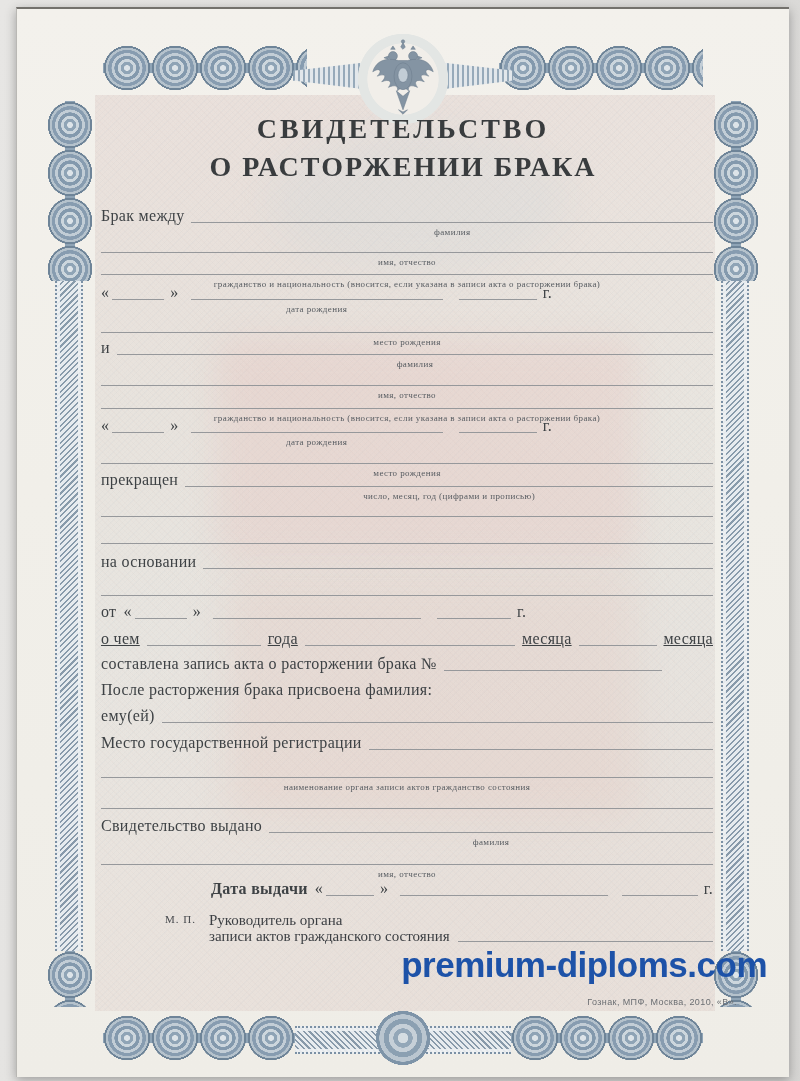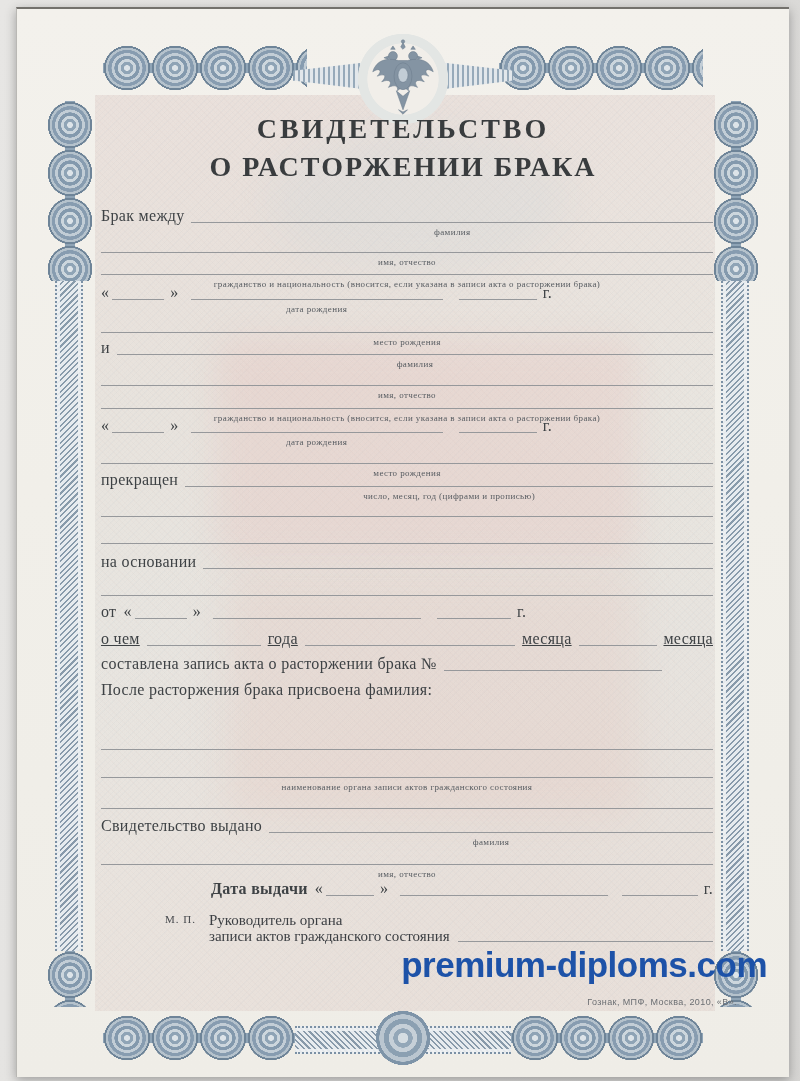--- a/index.html
+++ b/index.html
@@ -267,29 +267,34 @@
 
       <div class="frow" style="top:645px;">
         <span class="lab">составлена запись акта о расторжении брака №</span>
         <span class="fl" style="width:218px;"></span>
       </div>
 
       <div class="frow" style="top:671px;">
         <span class="lab">После расторжения брака присвоена фамилия:</span>
       </div>
 
+      <div class="frow" style="top:697px;">
+        <span class="lab">ему(ей)</span>
+        <span class="fl flex"></span>
+      </div>
 
       <div class="frow" style="top:724px;">
+        <span class="lab">Место государственной регистрации</span>
         <span class="fl flex"></span>
       </div>
 
       <div class="frow" style="top:752px;">
         <span class="lw flex">
             <span class="fl"></span>
-          <span class="cap">наименование органа записи актов гражданского состояния</span>
+          <span class="cap">наименование органа записи актов гражданство состояния</span>
           </span>
       </div>
 
       <div class="frow" style="top:783px;">
         <span class="fl flex"></span>
       </div>
 
       <div class="frow" style="top:807px;">
         <span class="lab">Свидетельство выдано</span>
         <span class="lw flex">

